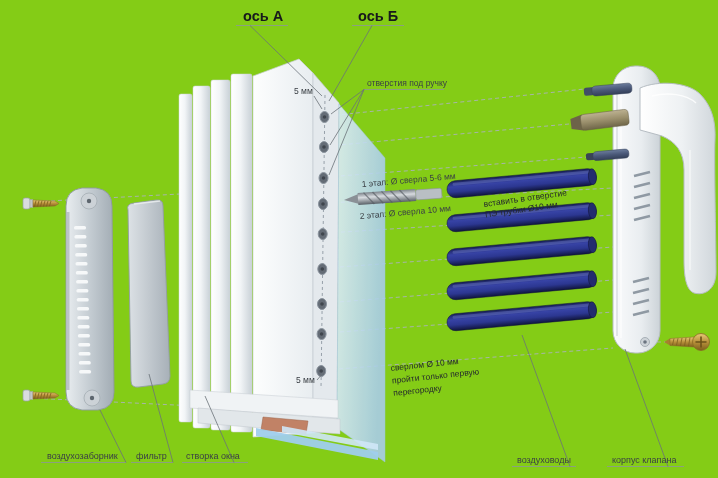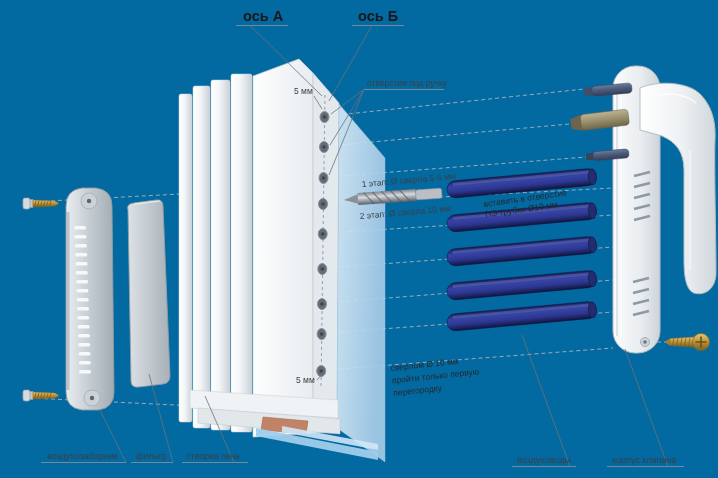--- a/index.html
+++ b/index.html
@@ -1,16 +1,16 @@
 <!DOCTYPE html>
 <html><head>
 <meta charset="utf-8">
 <style>
   html,body{margin:0;padding:0;background:#ffffff;}
-  .canvas{position:relative;width:718px;height:478px;background:#0369a1;overflow:hidden;
+  .canvas{position:relative;width:718px;height:478px;background:#84cc16;overflow:hidden;
           font-family:"Liberation Sans", sans-serif;}
   svg{display:block}
   text{font-family:"Liberation Sans", sans-serif;fill:#3b4045;}
   .lbl{font-size:9px;}
   .lbl-sm{font-size:8.5px;}
   .axis{font-size:14.5px;font-weight:bold;fill:#17191c;}
   .note{font-size:8.5px;fill:#24282d;}
   .leader{stroke:#6b7278;stroke-width:.8;fill:none;}
   .underline{stroke:#8d959b;stroke-width:.8;fill:none;}
   .guide{stroke:#aab2ba;stroke-width:.9;stroke-dasharray:4 3;fill:none;}

